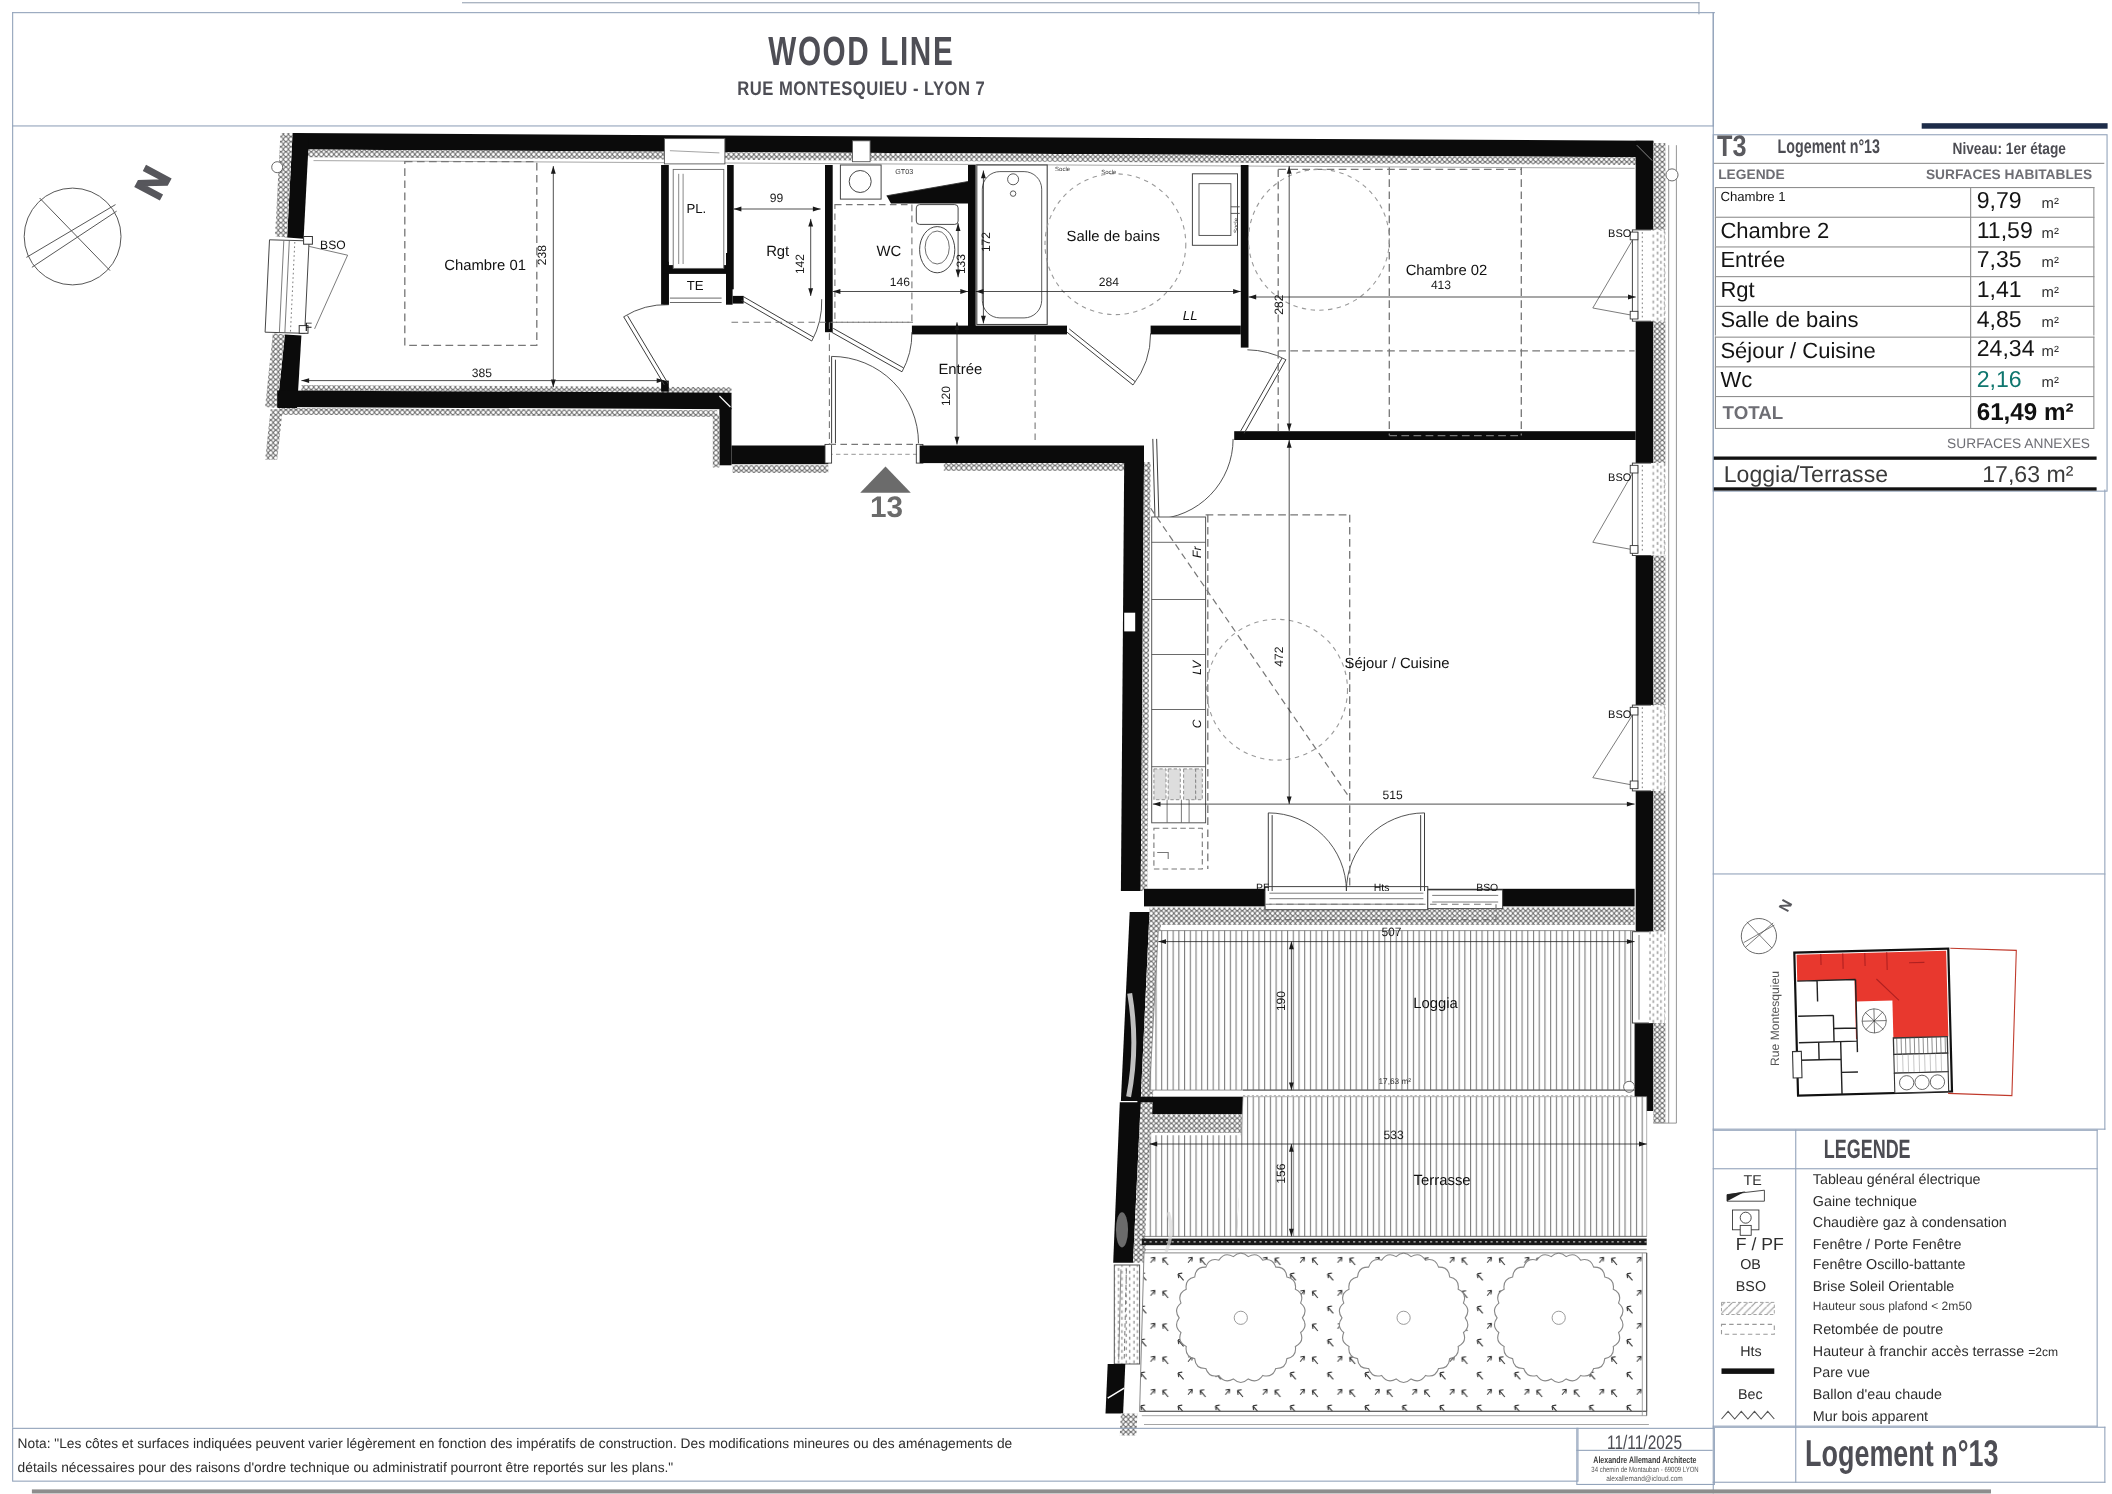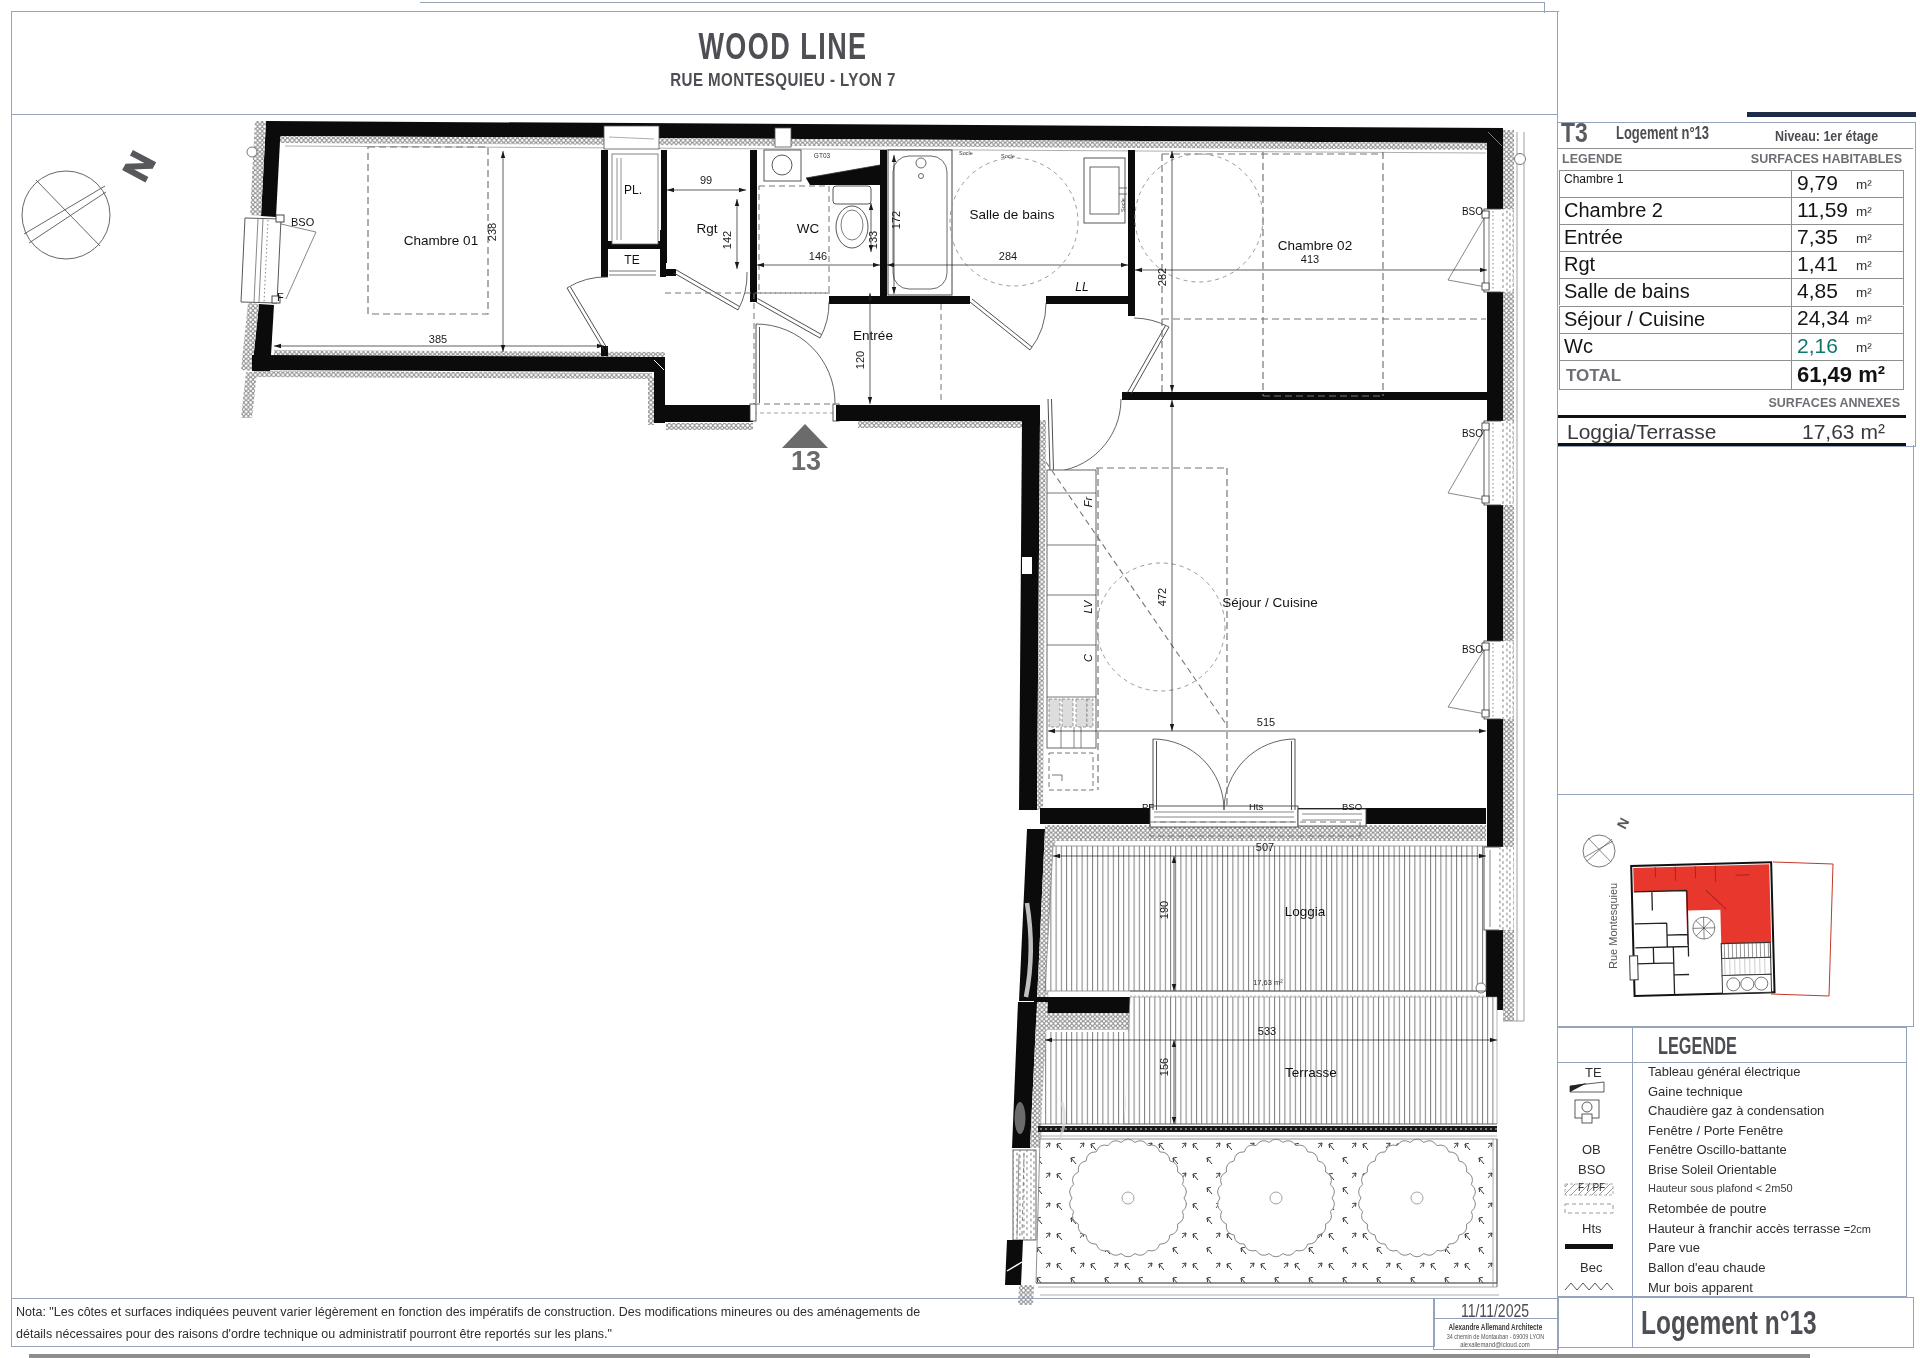--- a/index.html
+++ b/index.html
@@ -425,21 +425,21 @@
 <div class="abs" style="left:1559px;top:333px;width:345px;height:27px;border:1px solid #8f8f8f;border-bottom:none;box-sizing:border-box"></div>
 <div class="abs" style="left:1564px;top:335px;font-size:20px;color:#141414">Wc</div>
 <div class="abs" style="left:1797px;top:334px;font-size:21px;color:#0f766e">2,16</div>
 <div class="abs" style="left:1856px;top:340px;font-size:13.5px;color:#333">m²</div>
 
 <div class="abs" style="left:1559px;top:360px;width:345px;height:30px;border:1px solid #8f8f8f;box-sizing:border-box"></div>
 <div class="abs" style="left:1791px;top:170px;width:1px;height:220px;background:#8f8f8f"></div>
 <div class="abs" style="left:1566px;top:366px;font-size:17px;font-weight:bold;color:#6e6e74">TOTAL</div>
 <div class="abs" style="left:1797px;top:362px;font-size:22px;font-weight:bold;color:#111">61,49 m²</div>
 
-<div class="abs" style="left:1690px;top:396px;width:210px;text-align:right;font-size:12.5px;font-weight:bold;color:#6e6e74;white-space:nowrap">SURFACES ANNEXES</div>
+<div class="abs" style="left:1690px;top:396px;width:210px;text-align:right;font-size:12.5px;font-weight:normal;color:#6e6e74;white-space:nowrap">SURFACES ANNEXES</div>
 <div class="abs" style="left:1558px;top:415px;width:348px;height:2.5px;background:#111"></div>
 
 <div class="abs" style="left:1567px;top:420px;font-size:21px;color:#3a3a3a">Loggia/Terrasse</div>
 <div class="abs" style="left:1802px;top:420px;font-size:21px;color:#3a3a3a">17,63 m²</div>
 <div class="abs" style="left:1558px;top:443px;width:348px;height:2.5px;background:#111"></div>
 
 <div class="abs" style="left:1557px;top:445px;width:357px;height:349px;border-right:1px solid #93a4bb;box-sizing:border-box"></div>
 
 <div class="abs" style="left:1557px;top:794px;width:357px;height:233px;border:1px solid #93a4bb;border-left:none;box-sizing:border-box"></div>
 <svg class="abs" style="left:1557px;top:794px" width="357" height="233" viewBox="0 0 357 233">
@@ -511,21 +511,21 @@
       <polygon points="13,24 47,20 47,30 13,30" fill="#fff" stroke="#333" stroke-width="0.8"></polygon>
       <polygon points="13,24 30,21 13,30" fill="#222"></polygon>
       <rect x="18" y="38 " width="24" height="18" fill="#fff" stroke="#333" stroke-width="0.8"></rect>
       <circle cx="30" cy="45" r="5" fill="none" stroke="#333" stroke-width="0.8"></circle>
       <rect x="25" y="52" width="10" height="9" fill="#fff" stroke="#333" stroke-width="0.8"></rect>
       <rect x="8" y="122" width="48" height="11" fill="url(#diagh)" stroke="#999" stroke-width="0.8" stroke-dasharray="3,2"></rect>
       <rect x="8" y="142" width="48" height="9" fill="none" stroke="#999" stroke-width="1" stroke-dasharray="4,3"></rect>
       <rect x="8" y="182" width="48" height="5" fill="#111"></rect>
       <path d="M8,228 l6,-7 l6,7 l6,-7 l6,7 l6,-7 l6,7 l6,-7 l6,7" fill="none" stroke="#555" stroke-width="1"></path>
     </svg>
-<div class="abs" style="left:1578px;top:1182px;font-size:10px;color:#2e2e2e">F / PF</div>
+<div class="abs" style="left:1578px;top:1123px;font-size:16px;color:#2e2e2e">F / PF</div>
 <div class="abs" style="left:1582px;top:1142px;font-size:13px;color:#2e2e2e">OB</div>
 <div class="abs" style="left:1578px;top:1162px;font-size:13px;color:#2e2e2e">BSO</div>
 <div class="abs" style="left:1582px;top:1221px;font-size:13px;color:#2e2e2e">Hts</div>
 <div class="abs" style="left:1580px;top:1260px;font-size:13px;color:#2e2e2e">Bec</div>
 
 <div class="bx" style="left:11px;top:1298px;width:1422px;height:47px"></div>
 
 <div class="abs" style="left:16px;top:1305px;font-size:12.5px;color:#2e2e2e">Nota: "Les côtes et surfaces indiquées peuvent varier légèrement en fonction des impératifs de construction. Des modifications mineures ou des aménagements de</div>
 
 <div class="abs" style="left:16px;top:1327px;font-size:12.5px;color:#2e2e2e">détails nécessaires pour des raisons d'ordre technique ou administratif pourront être reportés sur les plans."</div>

